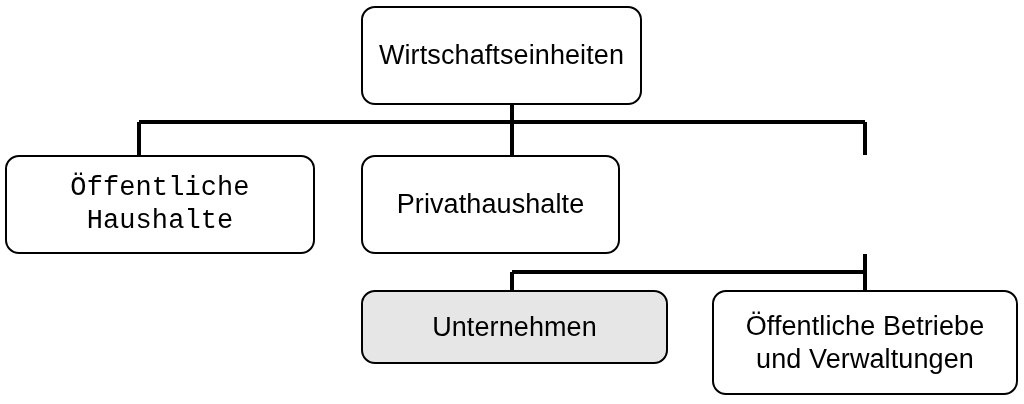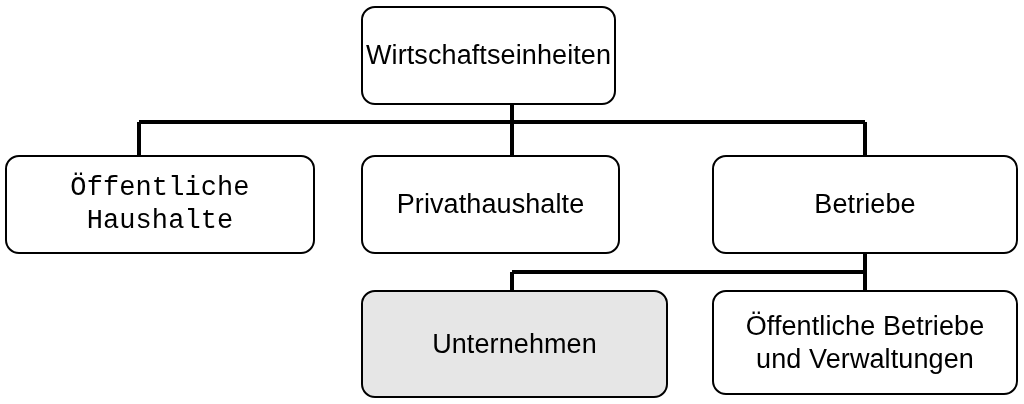--- a/index.html
+++ b/index.html
@@ -44,35 +44,35 @@
     display: block;
     padding: 0 10px;
     white-space: pre-line;
   }
   .node--shaded {
     background: #e6e6e6;
   }
 
   
   #node-wirtschaftseinheiten {
-    left: 361px;  top: 6px;    width: 255px; height: 99px;
+    left: 361px;  top: 6px;    width: 281px; height: 99px;
   }
   
   #node-oeffentliche-haushalte {
     left: 5px;    top: 155px;  width: 310px; height: 99px; font-family: Liberation Mono, monospace;
   }
   #node-privathaushalte {
     left: 361px;  top: 155px;  width: 259px; height: 99px;
   }
   #node-betriebe {
     left: 712px;  top: 155px;  width: 306px; height: 99px;
   }
   
   #node-unternehmen {
-    left: 361px;  top: 290px;  width: 307px; height: 108px;
+    left: 361px;  top: 290px;  width: 307px; height: 74px;
   }
   #node-oeffentliche-betriebe {
     left: 712px;  top: 290px;  width: 306px; height: 105px;
   }
 </style>
 </head>
 <body>
 
 <div id="diagram-canvas">
 
@@ -97,23 +97,20 @@
   </div>
 
   <div class="node" id="node-oeffentliche-haushalte">
     <span class="node-label">Öffentliche Haushalte</span>
   </div>
 
   <div class="node" id="node-privathaushalte">
     <span class="node-label">Privathaushalte</span>
   </div>
 
-  <div class="node" id="node-betriebe">
-    <span class="node-label">Betriebe</span>
-  </div>
 
   <div class="node node--shaded" id="node-unternehmen">
     <span class="node-label">Unternehmen</span>
   </div>
 
   <div class="node" id="node-oeffentliche-betriebe">
     <span class="node-label">Öffentliche Betriebe
 und Verwaltungen</span>
   </div>
 

